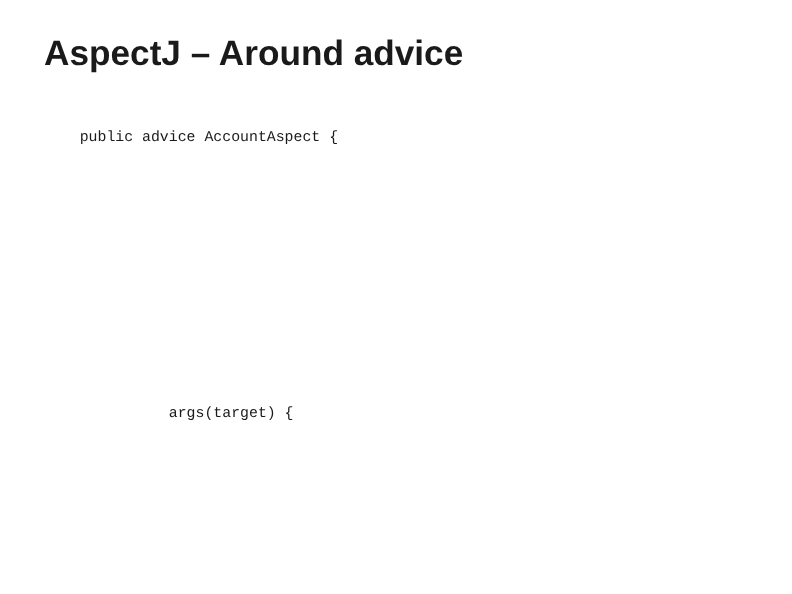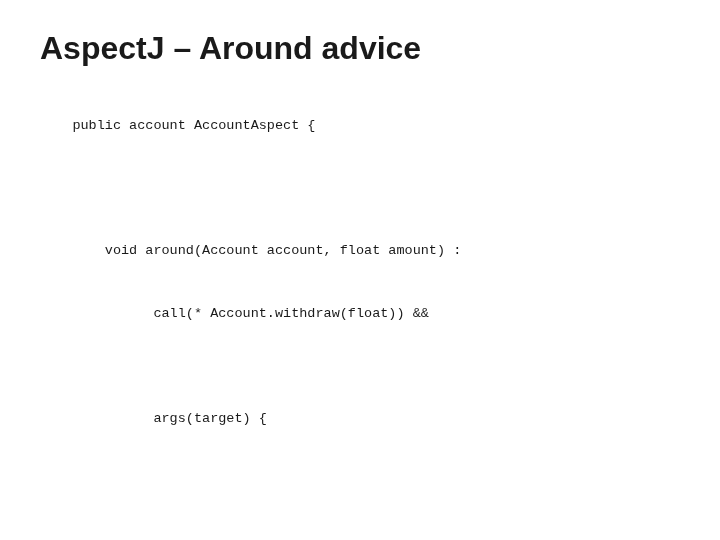--- a/index.html
+++ b/index.html
@@ -40,27 +40,25 @@
       white-space: pre;
     }
   </style>
 </head>
 <body>
 
 <div class="slide">
   <div class="title">AspectJ – Around advice</div>
 
   <div class="code-block">
-    <span>public account AccountAspect {</span>
+    <span>public advice AccountAspect {</span>
     <br>
     <span> </span>
     <br>
-    <span>    void around(Account account, float amount) :</span>
     <br>
-    <span>          call(* Account.withdraw(float)) &amp;&amp;</span>
     <br>
     <br>
     <span>          args(target) {</span>
     <br>
     <span> </span>
     <br>
     
     <br>
     
     <br>

